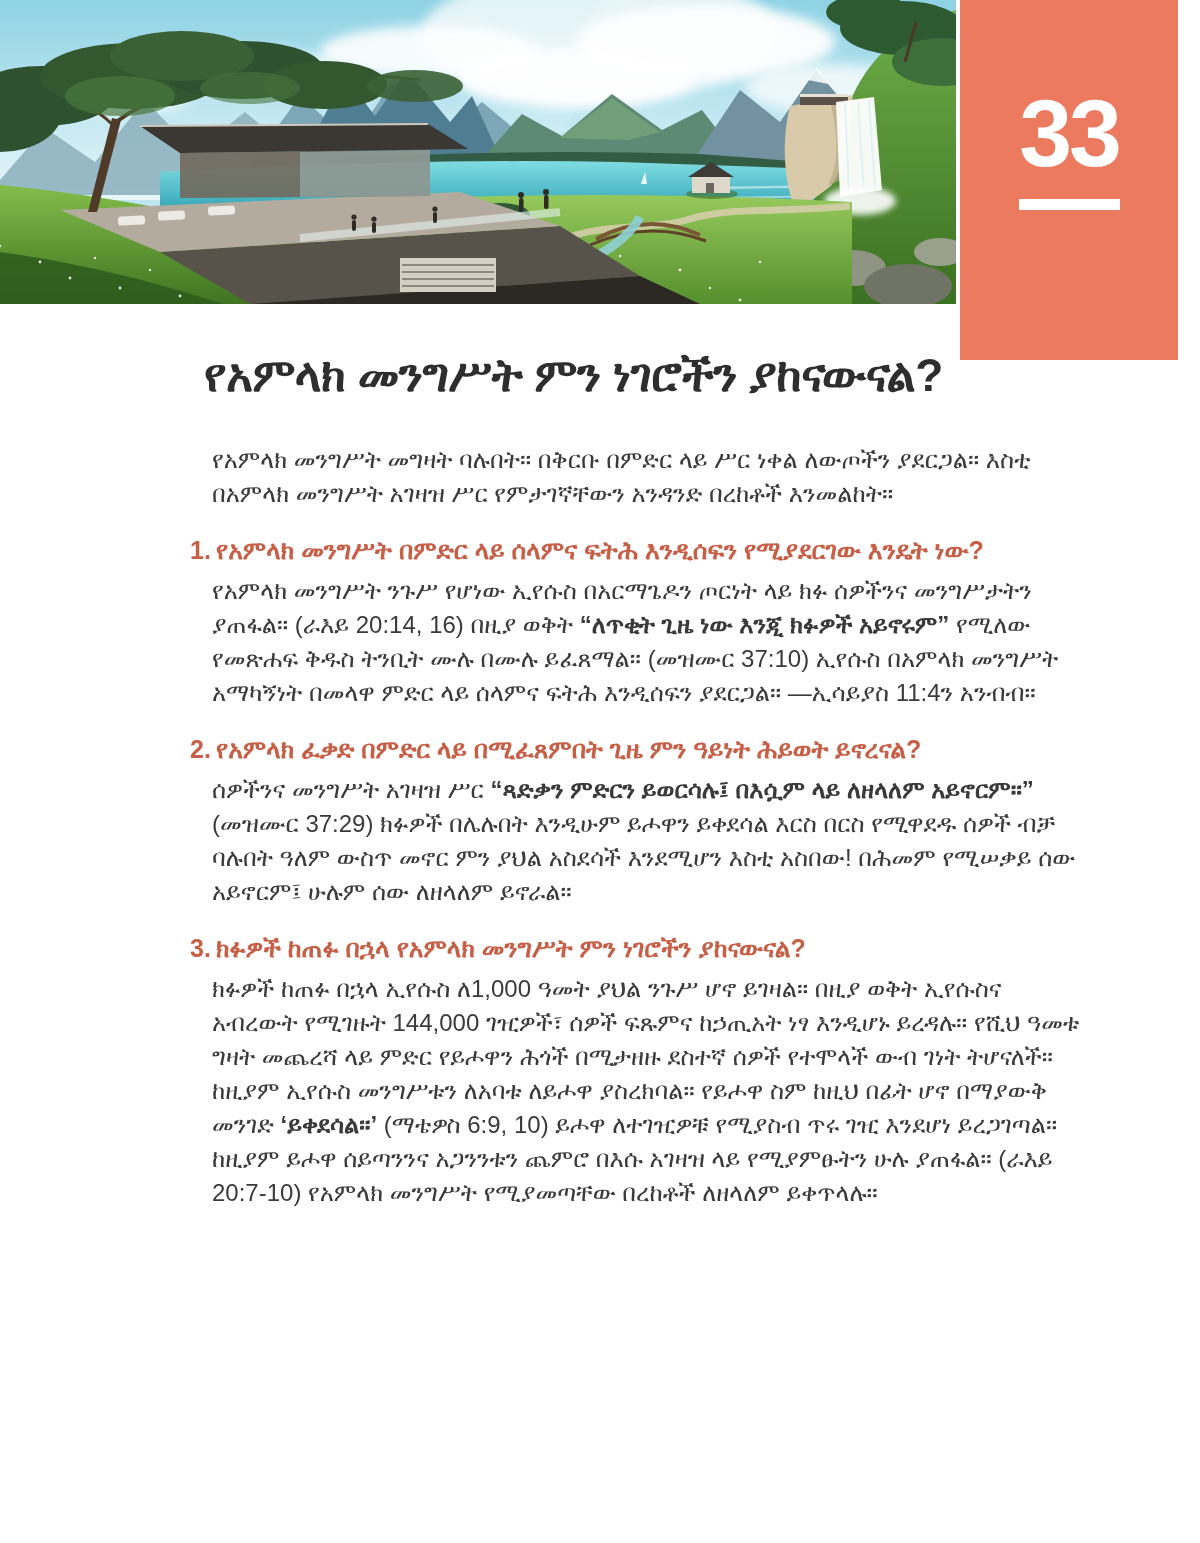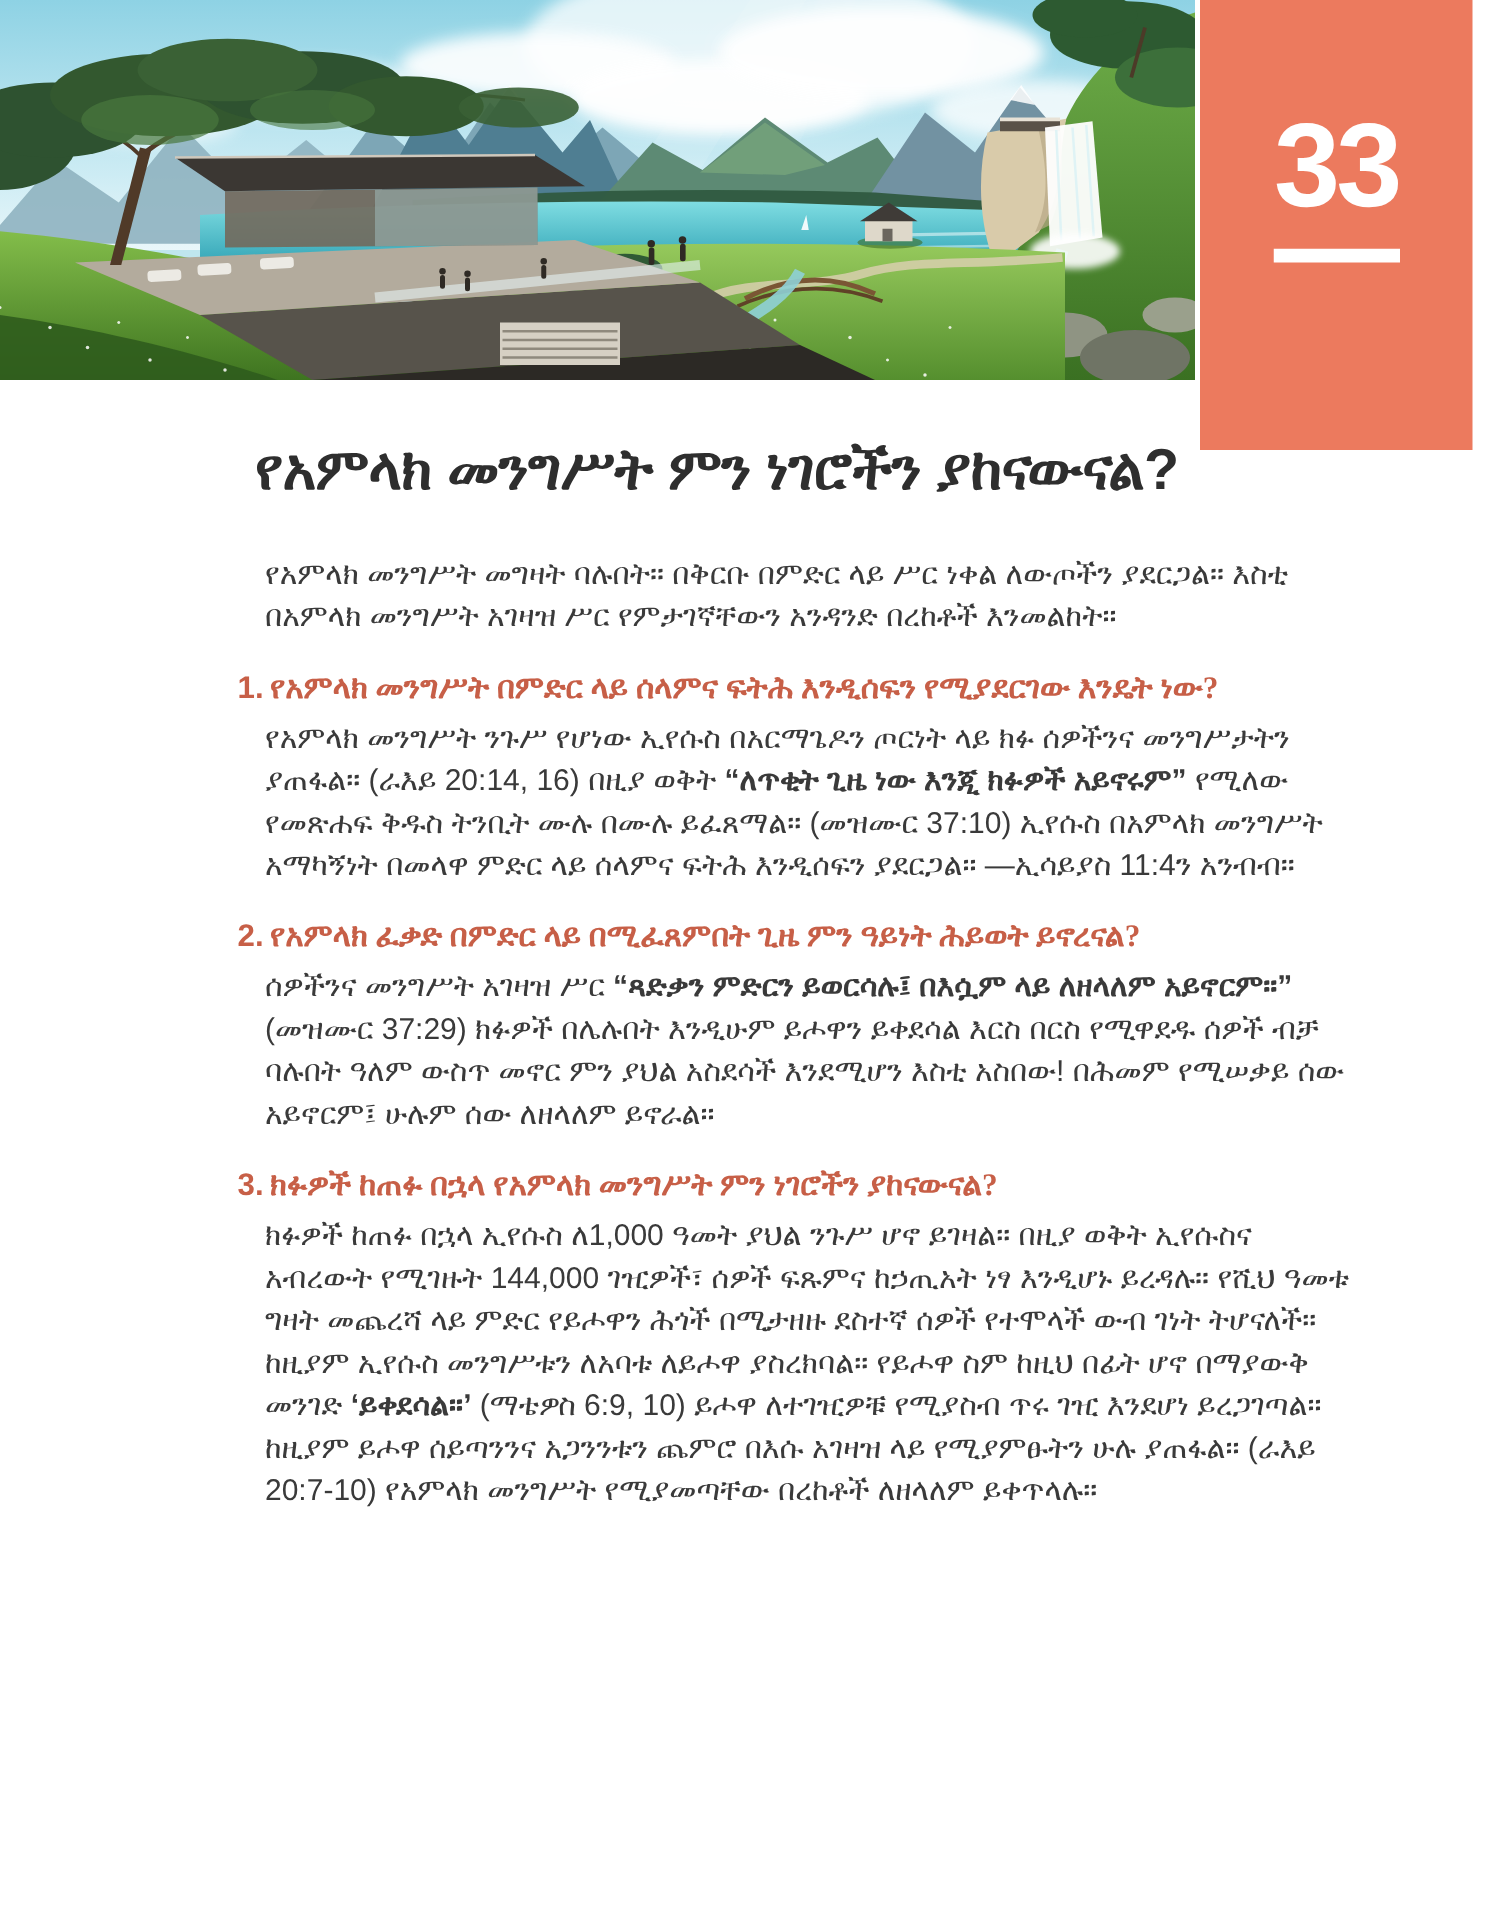--- a/index.html
+++ b/index.html
@@ -29,21 +29,21 @@
   .intro{
     margin:40px 118px 0 168px;
     font-size:24px;line-height:34px;color:var(--body_text,#3A3A3A);
   }
   .section{margin:22px 118px 0 146px;}
   .q{
     display:flex;margin:0;
     font-size:25px;line-height:35px;font-weight:700;color:var(--heading,#C75F47);
   }
   .qnum{flex:0 0 26px;}
-  .qtext{flex:1;font-family:Liberation Serif, serif;}
+  .qtext{flex:1;}
   .body-par{
     margin:6px 0 0 22px;
     font-size:24px;line-height:34px;color:var(--body_text,#3A3A3A);
   }
   .body-par .b{font-weight:700;}
 </style>
 </head>
 <body>
 
 <header class="hero-row">

